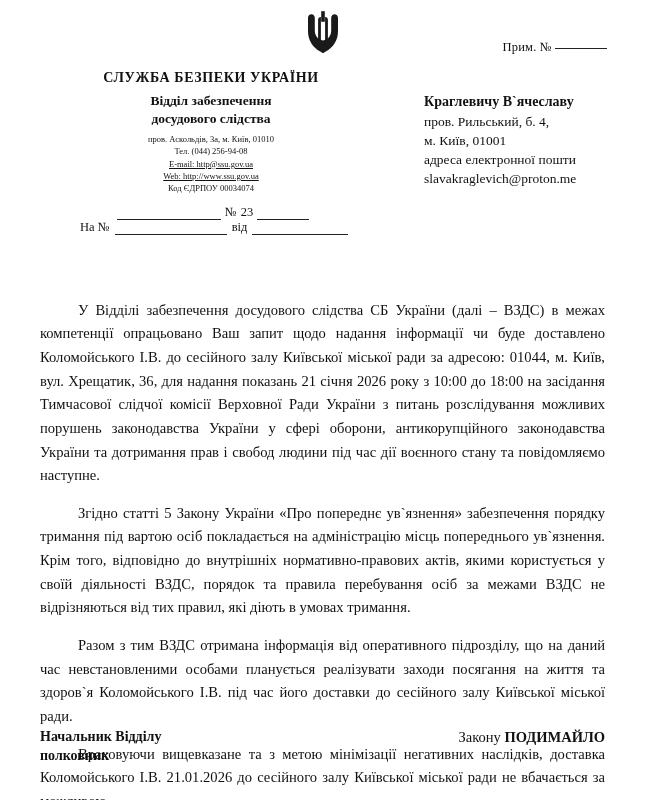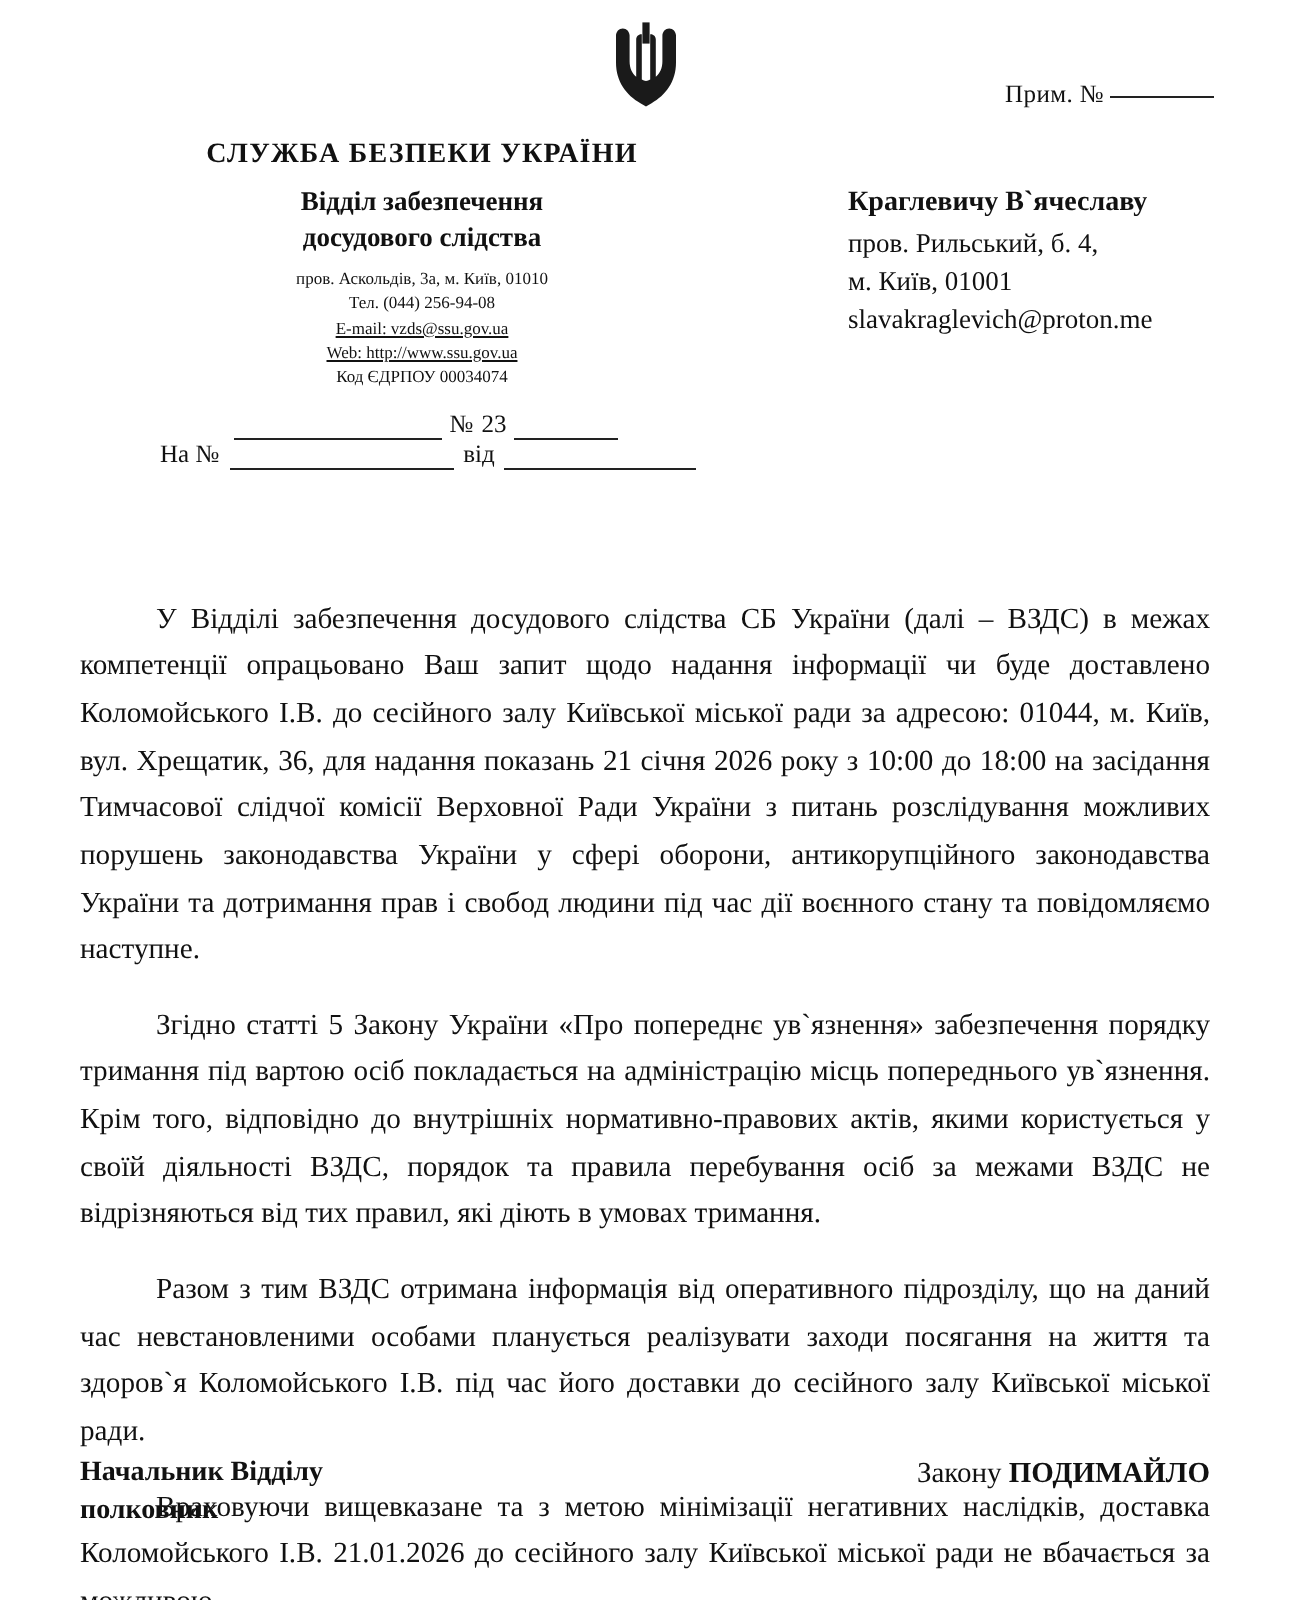--- a/index.html
+++ b/index.html
@@ -193,21 +193,21 @@
   <div class="header-cols">
     <div class="hdr-left">
       <div class="org-name">СЛУЖБА БЕЗПЕКИ УКРАЇНИ</div>
       <div class="dept">
         <div>Відділ забезпечення</div>
         <div>досудового слідства</div>
       </div>
       <div class="contacts">
         <div>пров. Аскольдів, 3а, м. Київ, 01010</div>
         <div>Тел. (044) 256-94-08</div>
-        <div class="u">E-mail: vzds@ssu.gov.ua</div>
+        <div class="u">E-mail: http@ssu.gov.ua</div>
         <div class="u">Web: http://www.ssu.gov.ua</div>
         <div>Код ЄДРПОУ 00034074</div>
       </div>
 
       <div class="num-row">
         <span class="rule-long"></span>
         <span>№</span>
         <span>23</span>
         <span class="rule-mid"></span>
       </div>
@@ -217,20 +217,21 @@
         <span class="rule-a"></span>
         <span>від</span>
         <span class="rule-b"></span>
       </div>
     </div>
 
     <div class="hdr-right">
       <div class="addressee">Краглевичу В`ячеславу</div>
       <div>пров. Рильський, б. 4,</div>
       <div>м. Київ, 01001</div>
+      <div>адреса електронної пошти</div>
       <div>slavakraglevich@proton.me</div>
     </div>
   </div>
 
   <div class="body-text">
     <p>У Відділі забезпечення досудового слідства СБ України (далі – ВЗДС) в межах компетенції опрацьовано Ваш запит щодо надання інформації чи буде доставлено Коломойського І.В. до сесійного залу Київської міської ради за адресою: 01044, м. Київ, вул. Хрещатик, 36, для надання показань 21 січня 2026 року з 10:00 до 18:00 на засідання Тимчасової слідчої комісії Верховної Ради України з питань розслідування можливих порушень законодавства України у сфері оборони, антикорупційного законодавства України та дотримання прав і свобод людини під час дії воєнного стану та повідомляємо наступне.</p>
     <p>Згідно статті 5 Закону України «Про попереднє ув`язнення» забезпечення порядку тримання під вартою осіб покладається на адміністрацію місць попереднього ув`язнення. Крім того, відповідно до внутрішніх нормативно-правових актів, якими користується у своїй діяльності ВЗДС, порядок та правила перебування осіб за межами ВЗДС не відрізняються від тих правил, які діють в умовах тримання.</p>
     <p>Разом з тим ВЗДС отримана інформація від оперативного підрозділу, що на даний час невстановленими особами планується реалізувати заходи посягання на життя та здоров`я Коломойського І.В.  під час його доставки до сесійного залу Київської міської ради.</p>
     <p>Враховуючи вищевказане та з метою мінімізації негативних наслідків, доставка Коломойського І.В. 21.01.2026 до сесійного залу Київської міської ради не вбачається за можливою.</p>
   </div>

